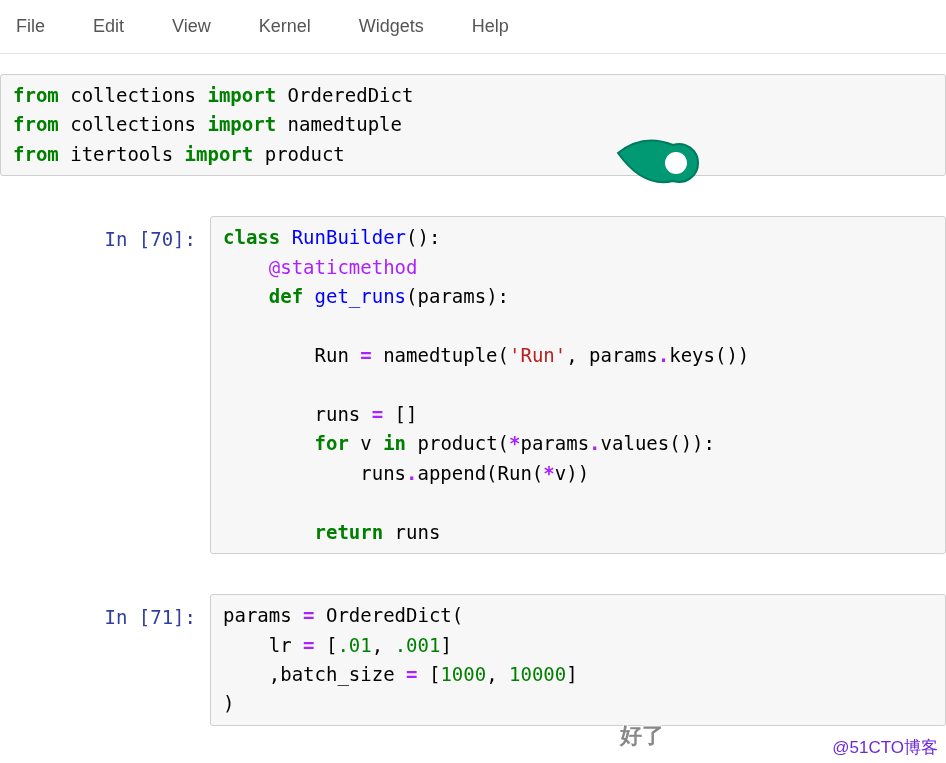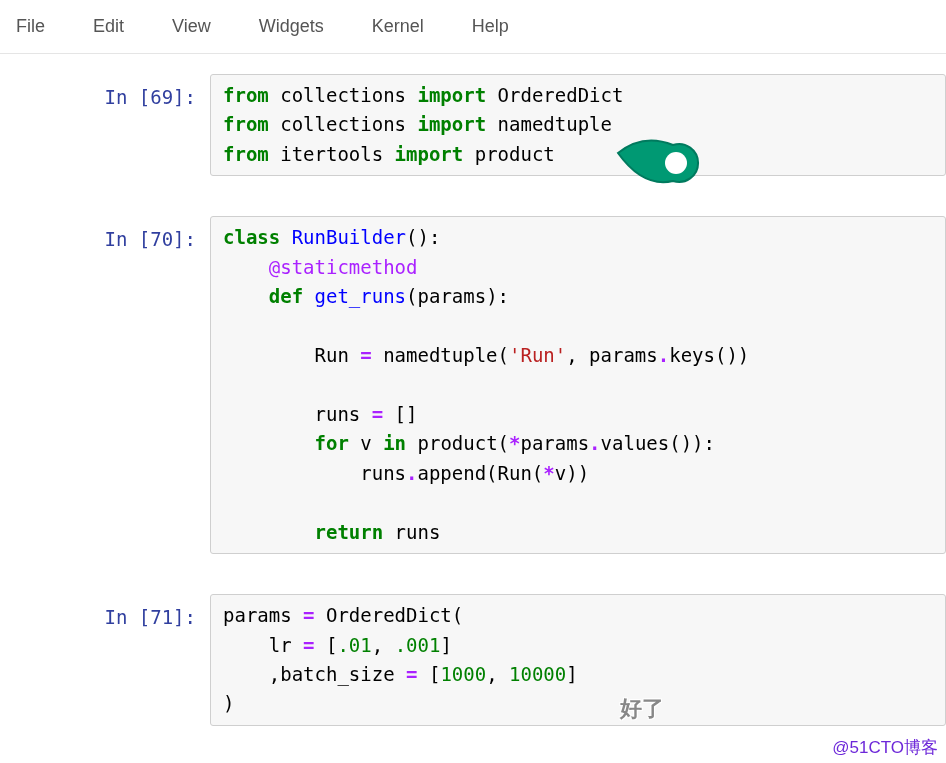--- a/index.html
+++ b/index.html
@@ -12,38 +12,37 @@
   .prompt { width:210px; text-align:right; padding:12px 14px 0 0; font-family:Menlo,Monaco,monospace; font-size:19px; color:#303F9F; flex-shrink:0; }
   .input-area { flex:1; background:#f7f7f7; border:1px solid #cfcfcf; border-radius:3px; padding:6px 12px; font-family:Menlo,Monaco,monospace; font-size:19px; line-height:1.55; white-space:pre; position:relative; }
   .kw { color:#008000; font-weight:bold; }
   .decor { color:#AA22FF; }
   .nc { color:#0000FF; }
   .str { color:#BA2121; }
   .num { color:#008000; }
   .op { color:#AA22FF; font-weight:bold; }
   .cursor-pointer { position:absolute; }
   .cursor-pointer svg { display:block; }
-  .annotation { position:absolute; font-size:22px; font-weight:bold; color:#888; text-shadow:1px 1px 0 #fff,-1px -1px 0 #fff,1px -1px 0 #fff,-1px 1px 0 #fff; font-family:Liberation Serif, serif; }
+  .annotation { position:absolute; font-size:22px; font-weight:bold; color:#888; text-shadow:1px 1px 0 #fff,-1px -1px 0 #fff,1px -1px 0 #fff,-1px 1px 0 #fff; font-family:Liberation Serif, serif;margin-top:27px; }
   .watermark { position:absolute; bottom:4px; right:8px; font-size:17px; color:#6d28d9; font-family:Arial,sans-serif; }
 </style>
 </head>
 <body>
 
 <div class="menubar">
   <div class="menu-item">File</div>
   <div class="menu-item">Edit</div>
   <div class="menu-item">View</div>
+  <div class="menu-item">Kernel</div>
   <div class="menu-item">Widgets</div>
-  <div class="menu-item">Kernel</div>
   <div class="menu-item">Help</div>
 </div>
 
 <div class="notebook">
   <div class="cell">
-    <div class="prompt">In [69]:</div>
     <div class="input-area"><span class="kw">from</span><span> collections </span><span class="kw">import</span><span> OrderedDict
 </span><span class="kw">from</span><span> collections </span><span class="kw">import</span><span> namedtuple
 </span><span class="kw">from</span><span> itertools </span><span class="kw">import</span><span> product</span></div>
   </div>
   <div class="cell">
     <div class="prompt">In [70]:</div>
     <div class="input-area"><span class="kw">class</span><span> </span><span class="nc">RunBuilder</span><span>():
 </span><span>    </span><span class="decor">@staticmethod</span><span>
 </span><span>    </span><span class="kw">def</span><span> </span><span class="nc">get_runs</span><span>(params):
 </span><span>

